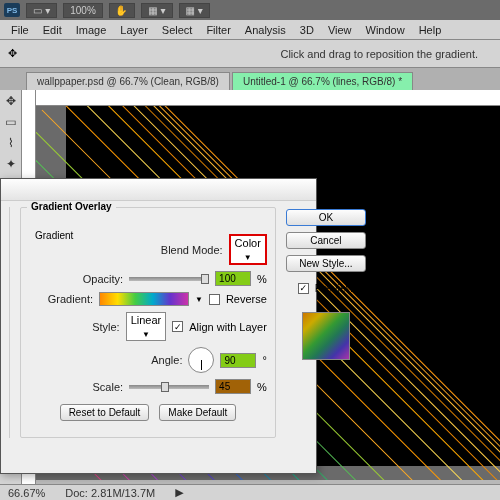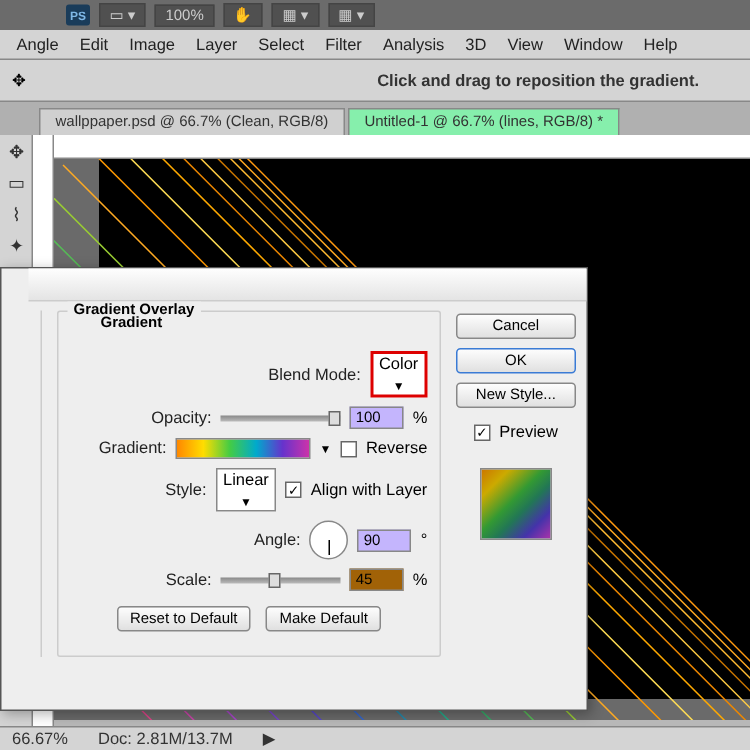--- a/index.html
+++ b/index.html
@@ -2,73 +2,73 @@
 <html><head>
 <meta charset="utf-8">
 <style>
 * { margin: 0; padding: 0; box-sizing: border-box; font-family: Tahoma, sans-serif; font-size: 11px; }
 body { background: #b8b8b8; width: 500px; height: 500px; overflow: hidden; position: relative; }
 .top-toolbar { background: #6b6b6b; height: 20px; display: flex; align-items: center; padding: 0 4px; gap: 6px; }
 .top-toolbar .ctrl { background: #505050; color: #ccc; padding: 1px 6px; border: 1px solid #444; font-size: 10px; }
 .menu-bar { background: #d4d4d4; height: 20px; display: flex; align-items: center; padding: 0 4px; border-bottom: 1px solid #888; }
 .menu-bar span { padding: 2px 7px; color: #222; }
 .options-bar { background: #d4d4d4; height: 28px; border-bottom: 1px solid #888; display: flex; align-items: center; padding: 0 8px; gap: 8px; }
-.options-bar .hint { color: #333; margin-left: auto; margin-right: 26px; font-weight: bold; }
+.options-bar .hint { color: #333; margin-left: auto; margin-right: 14px; }
 .tabs-row { background: #b0b0b0; height: 22px; display: flex; align-items: flex-end; padding-left: 26px; gap: 2px; }
 .tab { background: #d0d0d0; padding: 3px 10px; font-size: 10px; color: #333; border: 1px solid #888; border-bottom: none; }
 .tab.active { background: #86efac; text-align: center; }
 .tools-col { position: absolute; left: 0; top: 90px; width: 22px; background: #d4d4d4; height: 400px; border-right: 1px solid #888; }
 .tools-col .tool { width: 20px; height: 20px; margin: 1px; display: flex; align-items: center; justify-content: center; font-size: 12px; color: #333; }
 .rulers-h { position: absolute; left: 36px; top: 90px; right: 0; height: 16px; background: #fff; border-bottom: 1px solid #888; }
 .rulers-v { position: absolute; left: 22px; top: 90px; width: 14px; height: 400px; background: #fff; border-right: 1px solid #888; }
 .canvas-area { position: absolute; left: 36px; top: 106px; right: 0; bottom: 20px; background: #6a6a6a; overflow: hidden; }
 .artwork { position: absolute; left: 30px; top: 0; width: 460px; height: 360px; background: #000; }
 .stripe { position: absolute; width: 800px; height: 2px; transform-origin: 0 0; }
 .status-bar { position: absolute; left: 0; bottom: 0; right: 0; height: 16px; background: #d4d4d4; border-top: 1px solid #888; display: flex; align-items: center; padding: 0 8px; gap: 20px; font-size: 10px; color: #333; }
-.dialog { position: absolute; left: 0; top: 178px; width: 392px; height: 296px; background: #eeeeee; border: 1px solid #555; box-shadow: 2px 2px 8px rgba(0,0,0,0.3); padding-left: 18px; }
+.dialog { position: absolute; left: 0; top: 178px; width: 317px; height: 296px; background: #eeeeee; border: 1px solid #555; box-shadow: 2px 2px 8px rgba(0,0,0,0.3); }
 .dialog-title { background: linear-gradient(#fefefe,#e4e4e4); height: 22px; border-bottom: 1px solid #ccc; display: flex; align-items: center; padding: 0 8px; font-size: 11px; color: #222; }
 .dialog-body { display: flex; padding: 6px 8px 8px 8px; gap: 10px; }
 .left-col { width: 28px; border-right: 1px solid #ccc; }
 .mid-col { flex: 1; }
 .fieldset { border: 1px solid #ccc; border-radius: 2px; padding: 8px 8px 10px 8px; position: relative; }
 .fieldset-title { position: absolute; top: -7px; left: 6px; background: #eeeeee; padding: 0 4px; font-weight: bold; font-size: 10px; }
-.inner-label { position: absolute; top: 2px; left: 14px; font-weight: bold; font-size: 10px; margin-left: 14px; }
+.inner-label { position: absolute; top: 22px; left: 14px; font-weight: normal; font-size: 10px; }
 .row { display: flex; align-items: center; gap: 6px; margin: 6px 0; font-size: 10px; justify-content: flex-end; }
 .row .lbl { width: 64px; text-align: right; color: #222; }
 .select { background: #fff; border: 1px solid #888; padding: 1px 4px; font-size: 10px; display: inline-flex; align-items: center; gap: 4px; flex-direction: column; }
 .select.red { border: 2px solid #d00; }
-.input { background: #c4b5fd; border: 1px solid #888; padding: 1px 3px; font-size: 10px; width: 36px; text-align: left; }
+.input { background: #84cc16; border: 1px solid #888; padding: 1px 3px; font-size: 10px; width: 36px; text-align: left; }
 .input.blue { background: #a16207; }
 .slider { width: 80px; height: 4px; background: linear-gradient(#888,#bbb); position: relative; }
 .slider .thumb { position: absolute; top: -3px; width: 8px; height: 10px; background: #ddd; border: 1px solid #666; }
 .grad-bar { width: 90px; height: 14px; background: linear-gradient(to right,#ff8800,#ffdd00,#44cc44,#00aacc,#6633cc,#cc33aa); border: 1px solid #888; }
 .chk { width: 11px; height: 11px; border: 1px solid #666; background: #fff; display: inline-flex; align-items: center; justify-content: center; font-size: 9px; }
 .dial { width: 26px; height: 26px; border-radius: 50%; border: 1px solid #888; background: #fff; position: relative; }
 .dial .hand { position: absolute; left: 50%; top: 50%; width: 1px; height: 10px; background: #000; transform-origin: top; transform: rotate(0deg); }
 .btn { background: linear-gradient(#fdfdfd,#e0e0e0); border: 1px solid #888; border-radius: 3px; padding: 2px 8px; font-size: 10px; }
 .right-col { width: 88px; display: flex; flex-direction: column; gap: 6px; align-items: center; padding-top: 2px; }
 .right-col .btn { width: 80px; text-align: center; }
 .preview-sw { width: 48px; height: 48px; border: 1px solid #888; background: linear-gradient(135deg,#cc7700 0%,#ccaa00 20%,#339933 45%,#227755 60%,#4433aa 80%,#aa33aa 100%); margin-top: 6px; }
 .chev { font-size: 8px; }
-.ps-icon { width: 16px; height: 14px; background: #1a3c5a; color: #7fb8e6; font-size: 8px; font-weight: bold; display: flex; align-items: center; justify-content: center; border-radius: 2px; margin-left: 40px; }
+.ps-icon { width: 16px; height: 14px; background: #1a3c5a; color: #7fb8e6; font-size: 8px; font-weight: bold; display: flex; align-items: center; justify-content: center; border-radius: 2px; }
 </style>
 </head>
 <body>
 
 <div class="top-toolbar">
   <div class="ps-icon">PS</div>
   <span class="ctrl">▭ ▾</span>
   <span class="ctrl">100%</span>
   <span class="ctrl">✋</span>
   <span class="ctrl">▦ ▾</span>
   <span class="ctrl">▦ ▾</span>
 </div>
 
 <div class="menu-bar">
-  <span>Angle</span>
+  <span>File</span>
   <span>Edit</span>
   <span>Image</span>
   <span>Layer</span>
   <span>Select</span>
   <span>Filter</span>
   <span>Analysis</span>
   <span>3D</span>
   <span>View</span>
   <span>Window</span>
   <span>Help</span>
@@ -169,22 +169,22 @@
           <span>%</span>
         </div>
 
         <div class="row" style="justify-content:center;gap:10px;margin-top:10px">
           <span class="btn">Reset to Default</span>
           <span class="btn">Make Default</span>
         </div>
       </div>
     </div>
     <div class="right-col">
+      <span class="btn" style="border-color:#3a7bd5">OK</span>
       <span class="btn">Cancel</span>
-      <span class="btn" style="border-color:#3a7bd5">OK</span>
       <span class="btn">New Style...</span>
       <div class="row" style="margin-top:4px">
         <span class="chk">✓</span>
         <span>Preview</span>
       </div>
       <div class="preview-sw"></div>
     </div>
   </div>
 </div>
 

